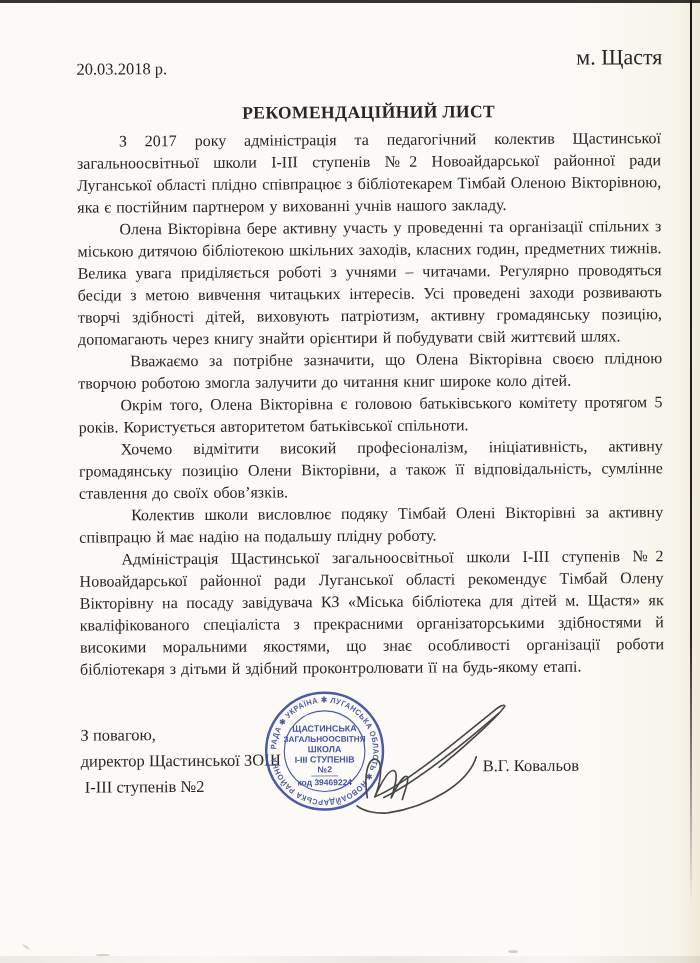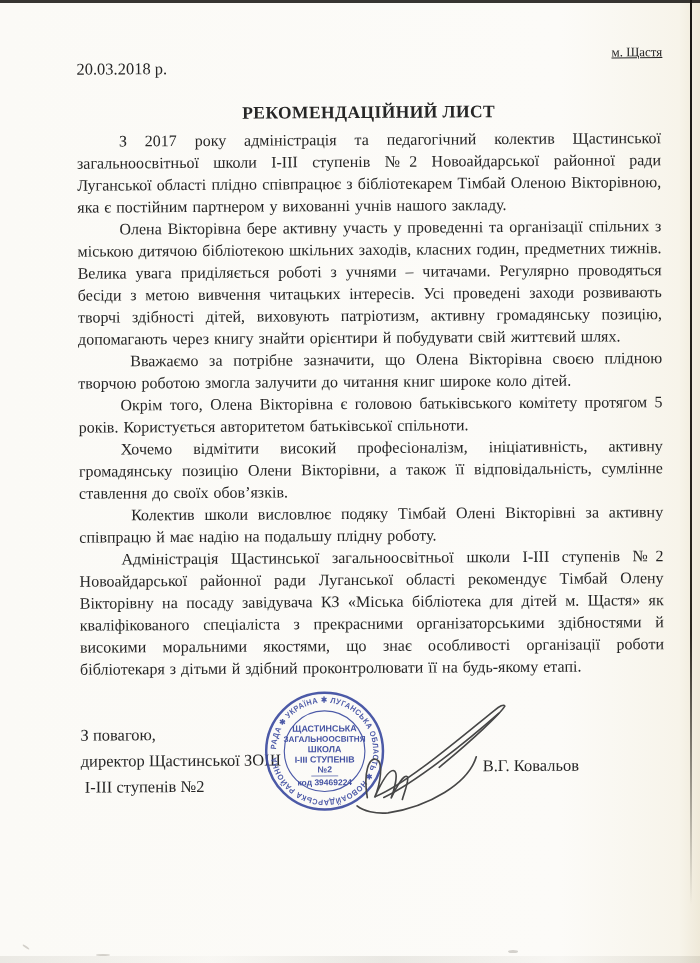--- a/index.html
+++ b/index.html
@@ -33,21 +33,21 @@
   .content {
     position:absolute; top:0; left:0; width:700px;
     transform:rotate(-0.35deg);
     transform-origin:50% 0;
   }
   .header-row {
     display:flex; justify-content:space-between; align-items:flex-start;
     padding:46px 38px 0 76px;
   }
   .doc-date { font-size:16.5px; margin-top:12px; }
-  .doc-place { font-size:13px;text-decoration:underline; }
+  .doc-place { font-size:22px; }
   .doc-title {
     text-align:center;
     font-size:17.5px; font-weight:bold; letter-spacing:.4px;
     margin:24px 40px 6px 76px;
   }
   .body-text { padding:0 40px 0 76px; }
   .doc-p {
     margin:0; font-size:16px; line-height:22px;
     text-align:justify; text-indent:42px;
     word-spacing:1px;

